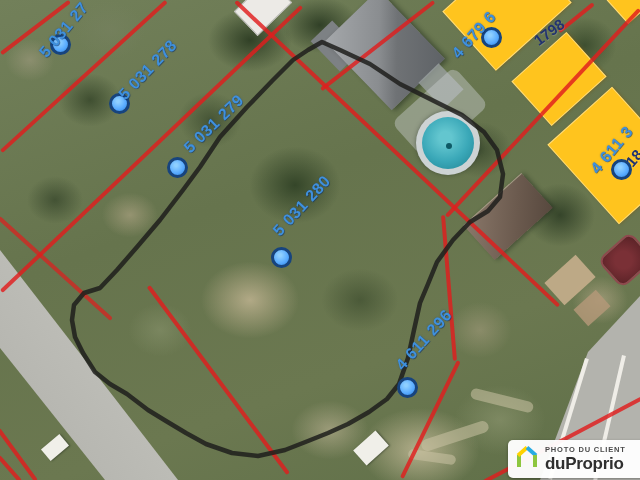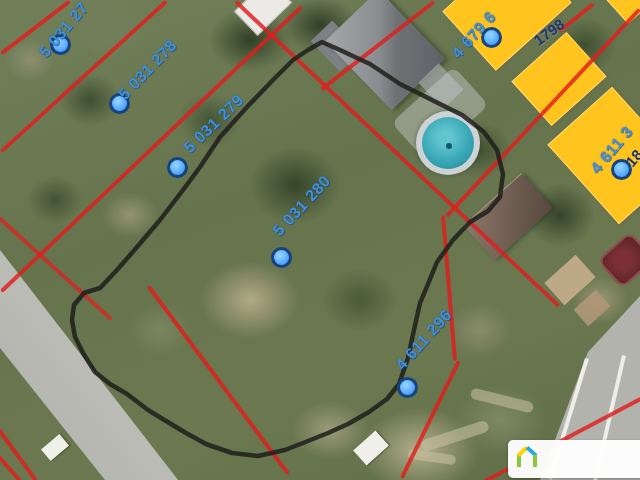--- a/index.html
+++ b/index.html
@@ -217,15 +217,19 @@
 
   <div class="watermark">
     <span class="wm-icon">
       <svg width="26" height="26" viewBox="0 0 26 26">
         <polyline points="5,23 5,11" fill="none" stroke="#8dc63f" stroke-width="4"></polyline>
         <polyline points="4,11.5 13,3.5" fill="none" stroke="#ffd200" stroke-width="4"></polyline>
         <polyline points="13,3.5 22,11.5" fill="none" stroke="#28abe2" stroke-width="4"></polyline>
         <polyline points="21,11 21,23" fill="none" stroke="#8dc63f" stroke-width="4"></polyline>
       </svg>
     </span>
+    <span class="wm-text">
+      <span class="wm-line1">PHOTO DU CLIENT</span>
+      <span class="wm-line2">duProprio</span>
+    </span>
   </div>
 
 </div>
 
 </body></html>

